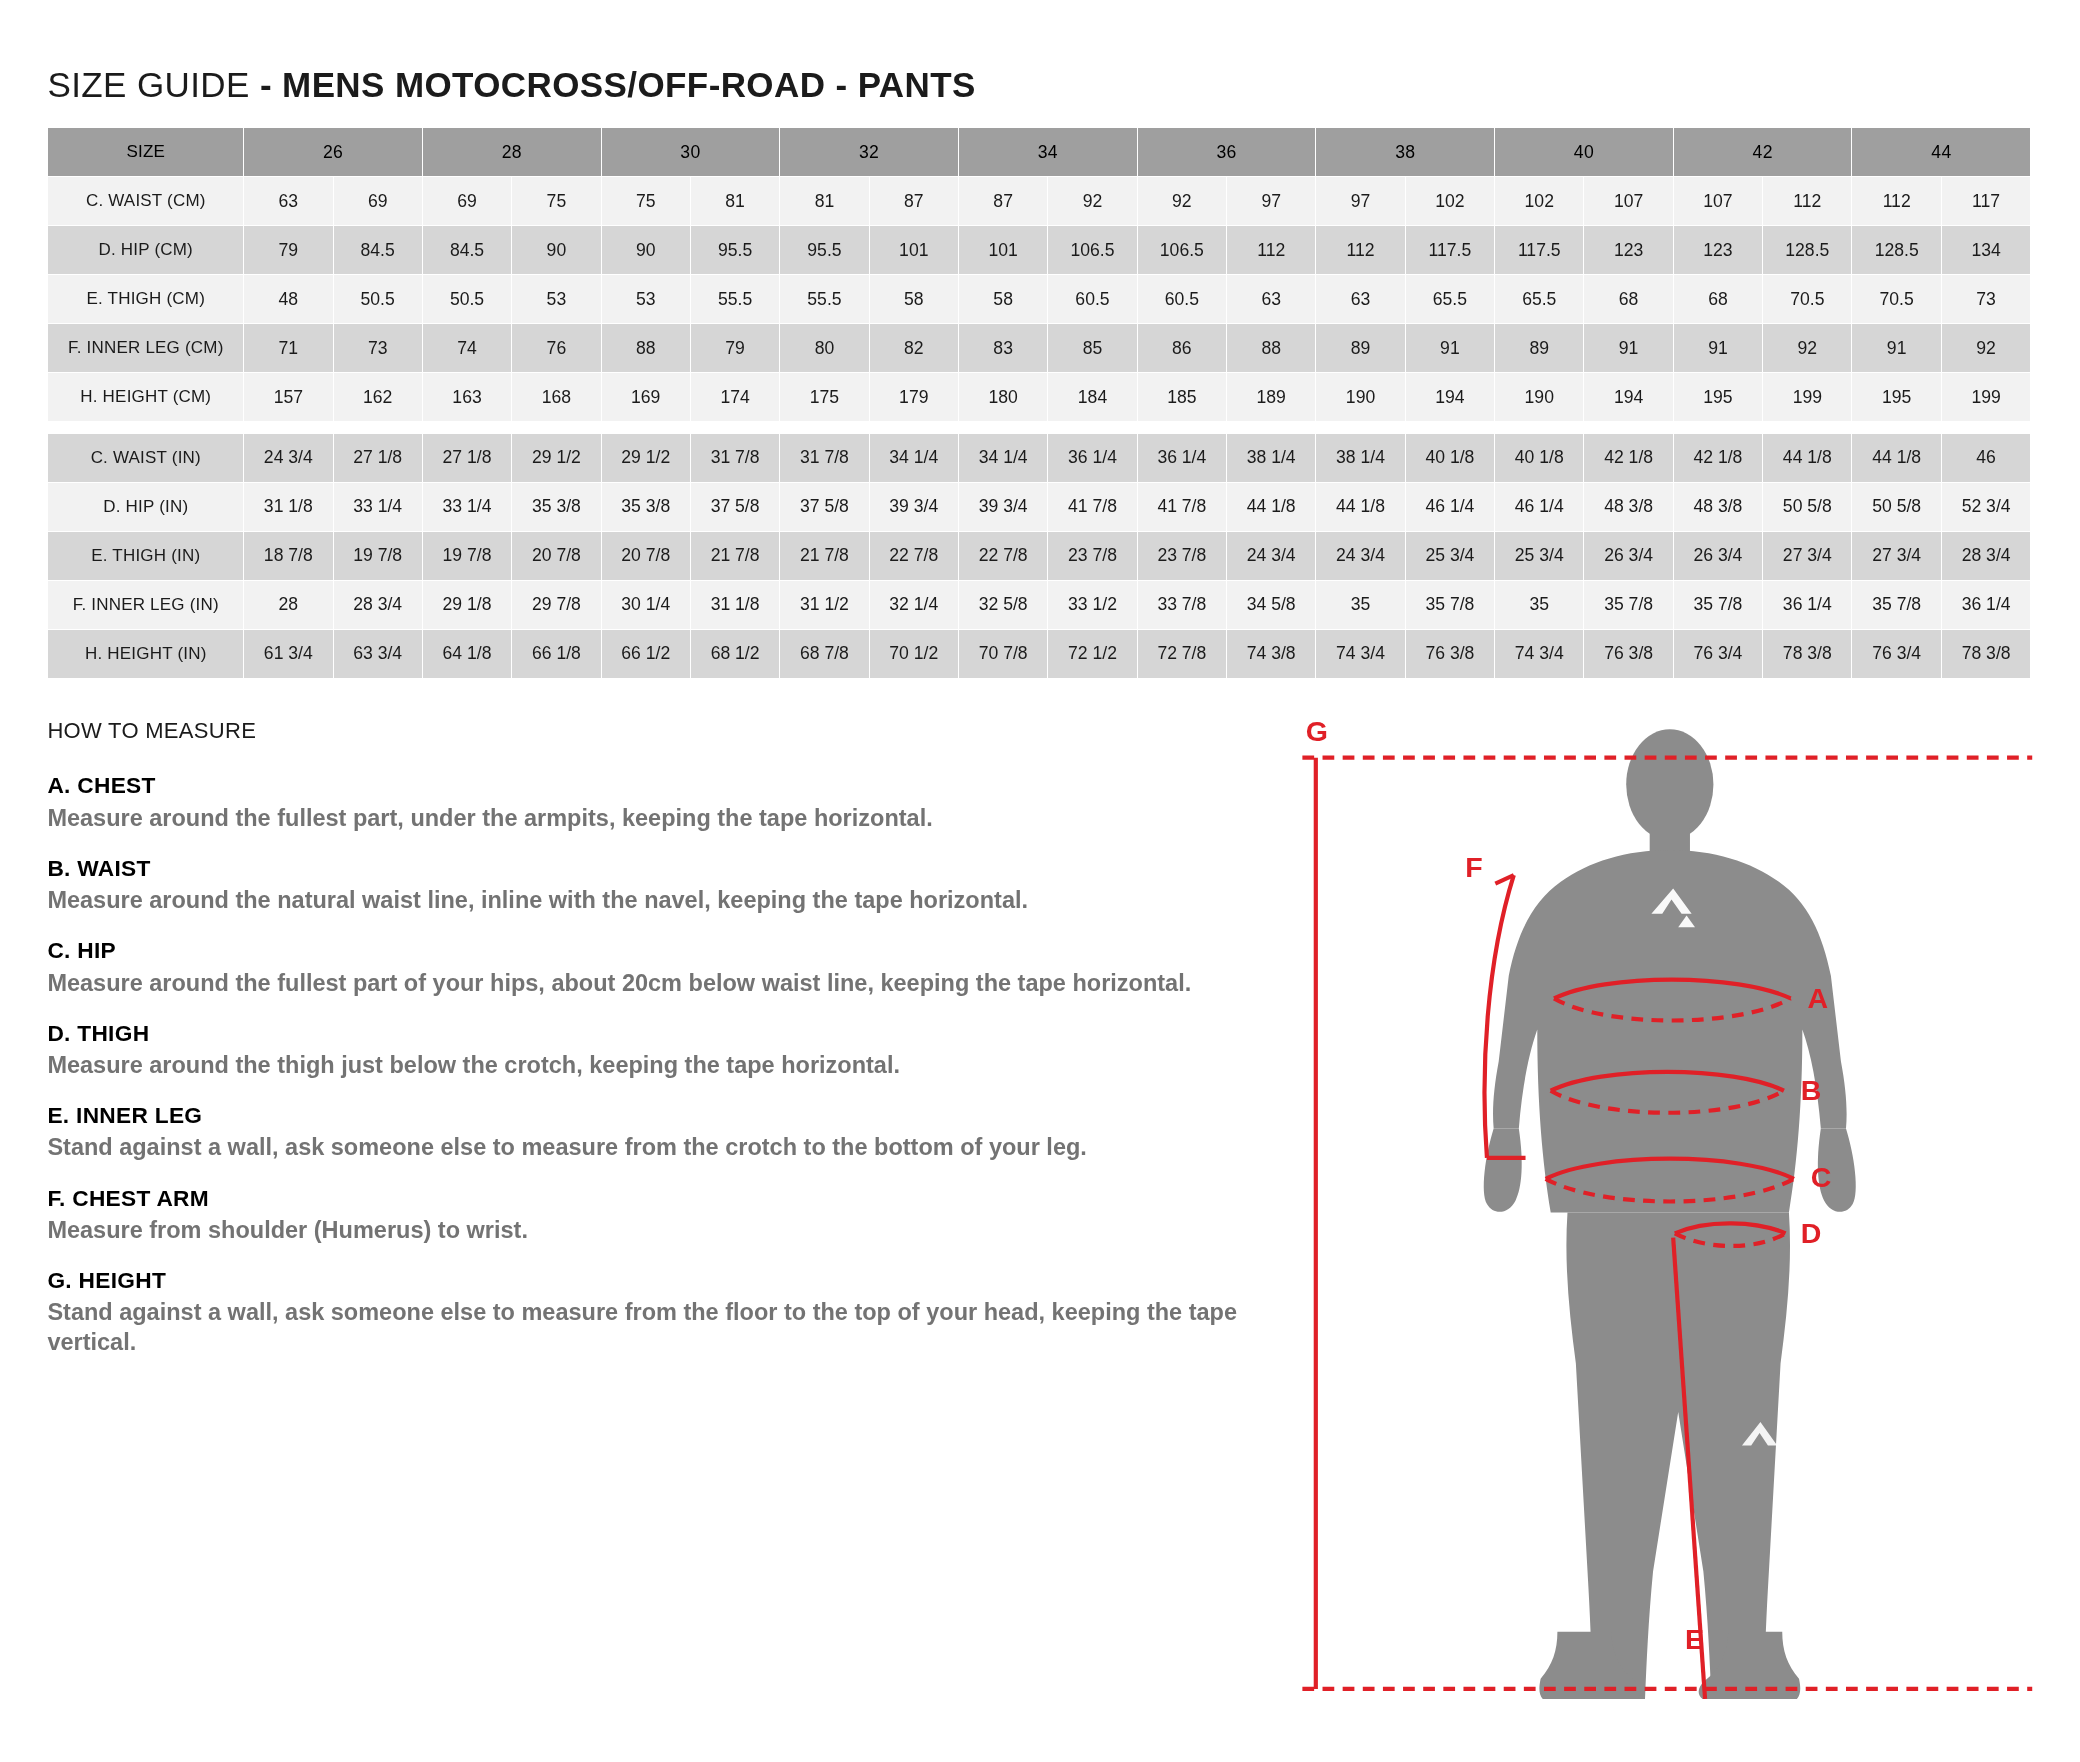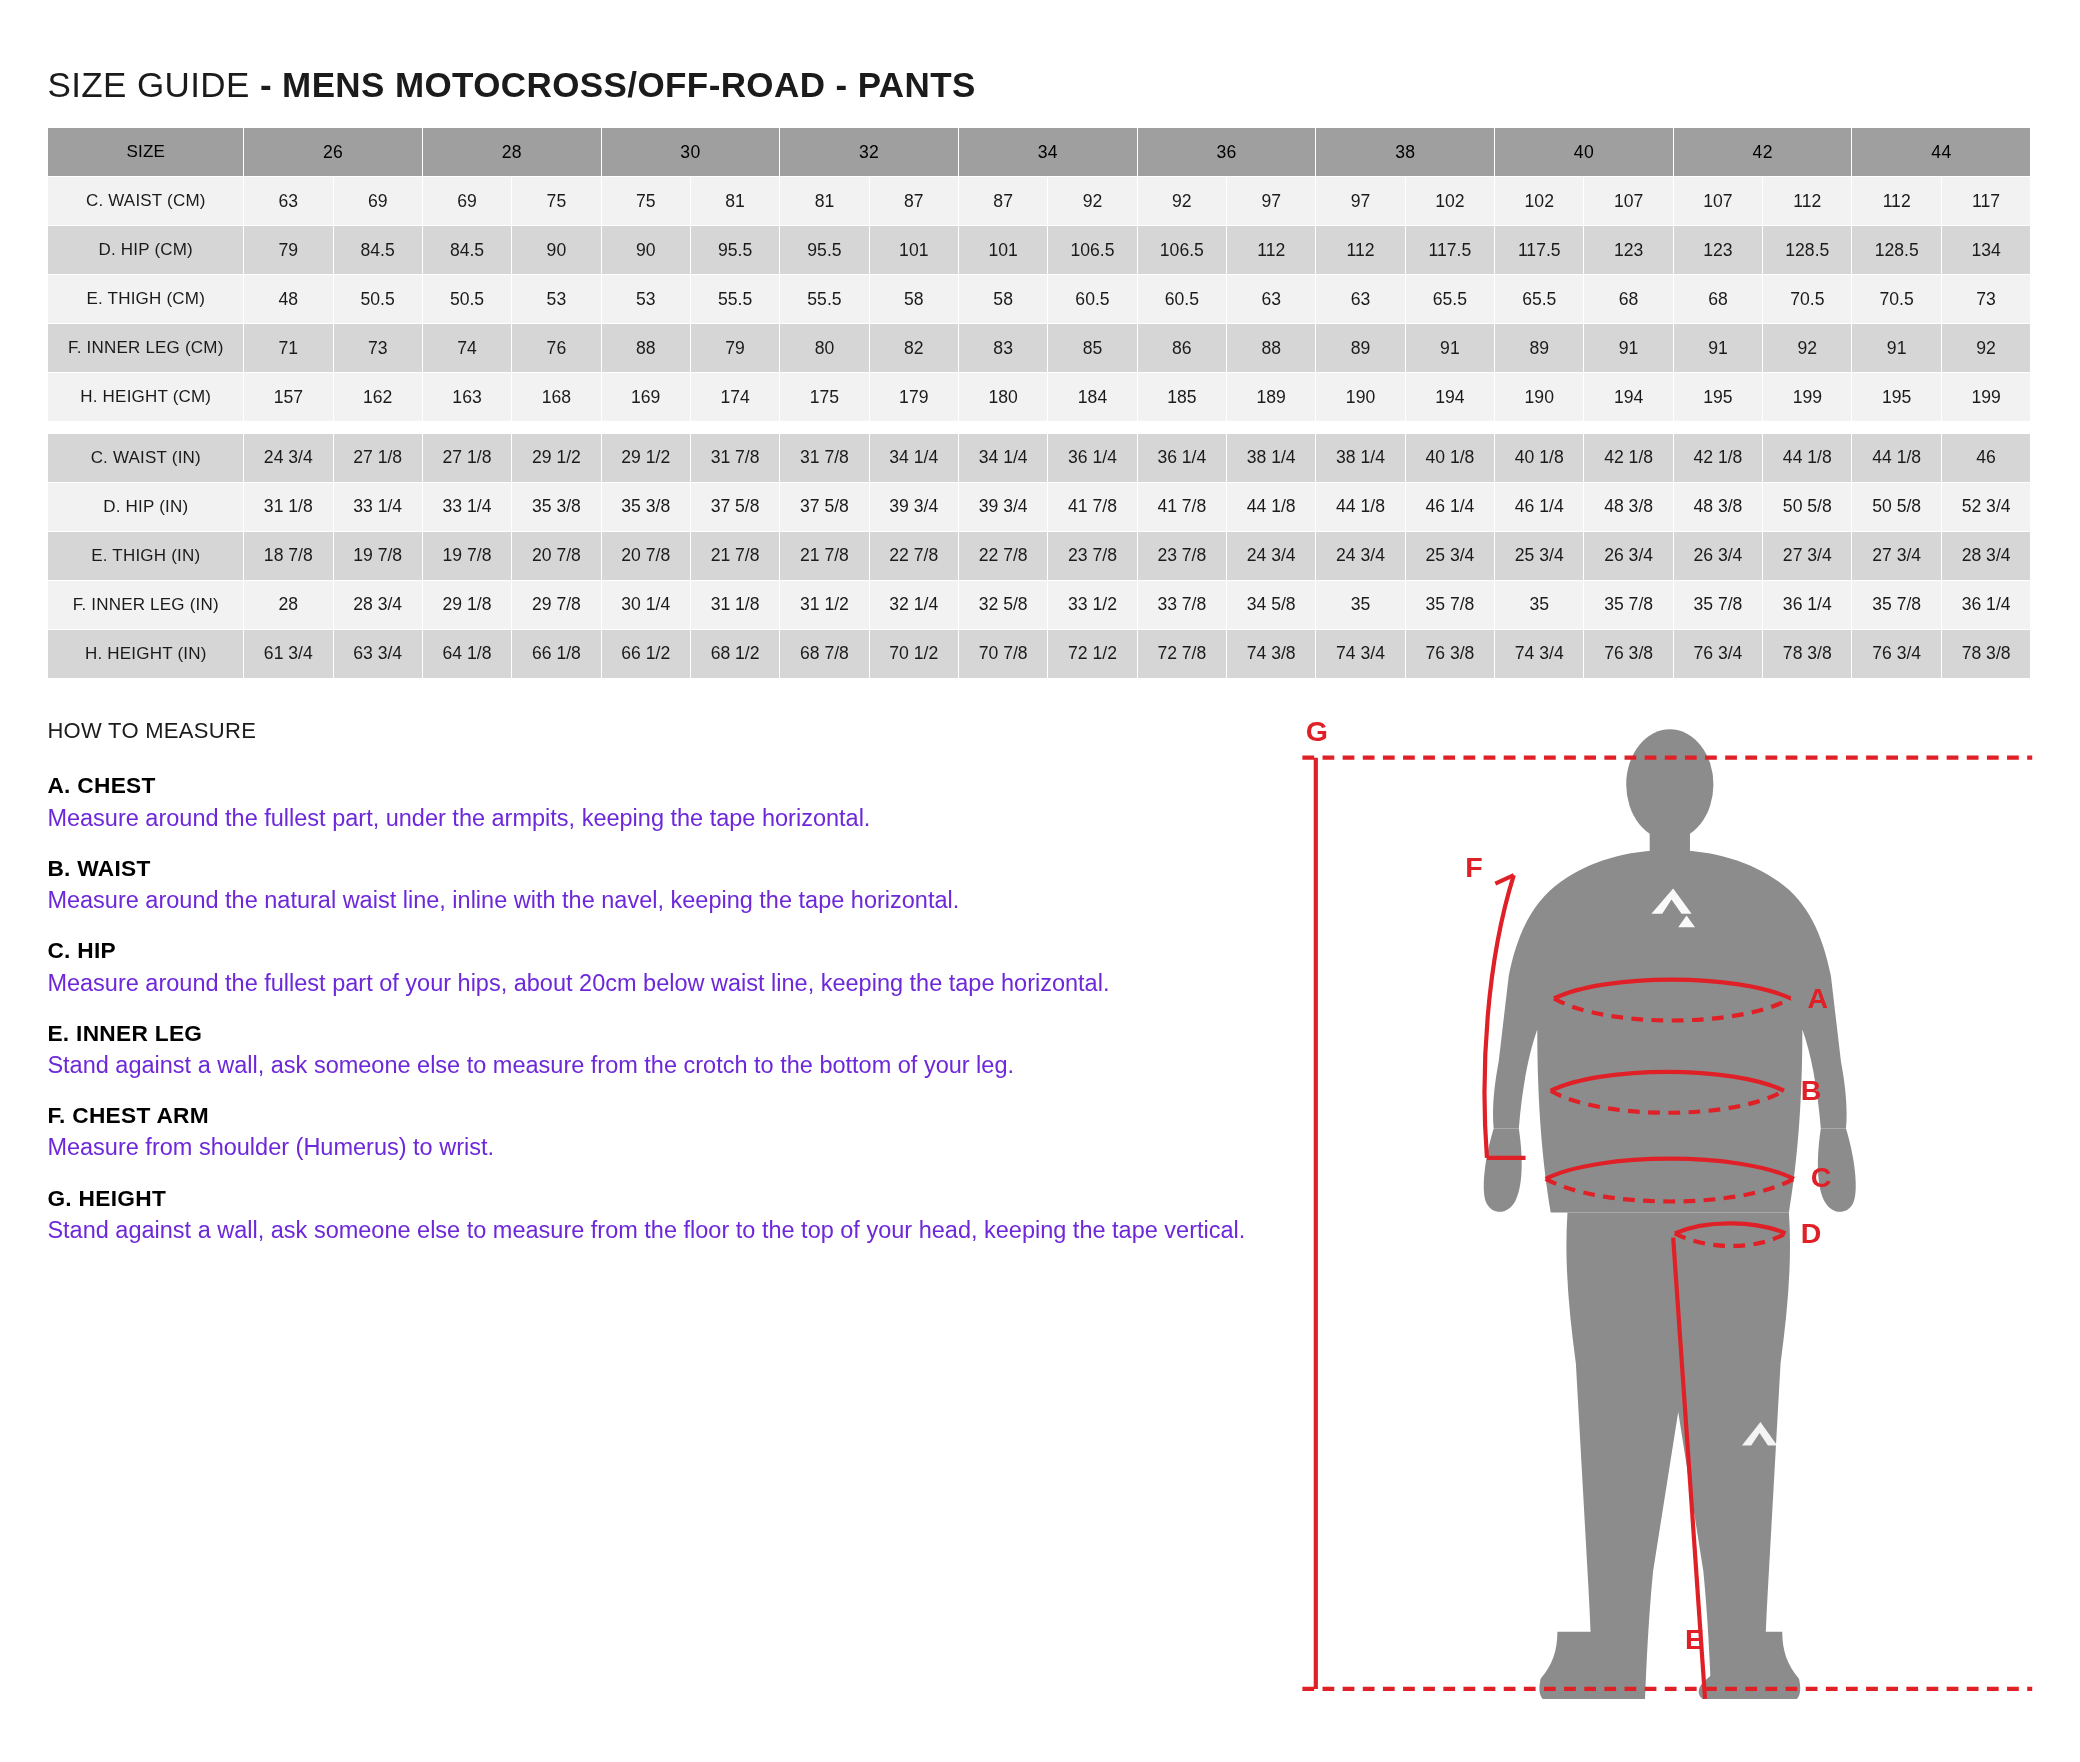--- a/index.html
+++ b/index.html
@@ -83,22 +83,22 @@
   .m-block { margin-bottom: 22px; }
   .m-head {
     color: #000000;
     font-weight: 700;
     font-size: 22.7px;
     letter-spacing: 0.3px;
     margin-bottom: 3.4px;
   }
   .m-text {
     font-size: 23.5px;
-    font-weight: 400;
-    color: #6d28d9;
+    font-weight: 700;
+    color: #737373;
     line-height: 1.28;
   }
 
   
   .figure-col {
     flex: 1;
     position: relative;
     min-height: 965px;
   }
   .figure-col svg { position: absolute; top: -8.4px; left: 8.4px; }
@@ -400,20 +400,24 @@
           </div>
           <div class="m-block">
             <div class="m-head">B. WAIST</div>
             <div class="m-text">Measure around the natural waist line, inline with the navel, keeping the tape horizontal.</div>
           </div>
           <div class="m-block">
             <div class="m-head">C. HIP</div>
             <div class="m-text">Measure around the fullest part of your hips, about 20cm below waist line, keeping the tape horizontal.</div>
           </div>
           <div class="m-block">
+            <div class="m-head">D. THIGH</div>
+            <div class="m-text">Measure around the thigh just below the crotch, keeping the tape horizontal.</div>
+          </div>
+          <div class="m-block">
             <div class="m-head">E. INNER LEG</div>
             <div class="m-text">Stand against a wall, ask someone else to measure from the crotch to the bottom of your leg.</div>
           </div>
           <div class="m-block">
             <div class="m-head">F. CHEST ARM</div>
             <div class="m-text">Measure from shoulder (Humerus) to wrist.</div>
           </div>
           <div class="m-block">
             <div class="m-head">G. HEIGHT</div>
             <div class="m-text">Stand against a wall, ask someone else to measure from the floor to the top of your head, keeping the tape vertical.</div>

